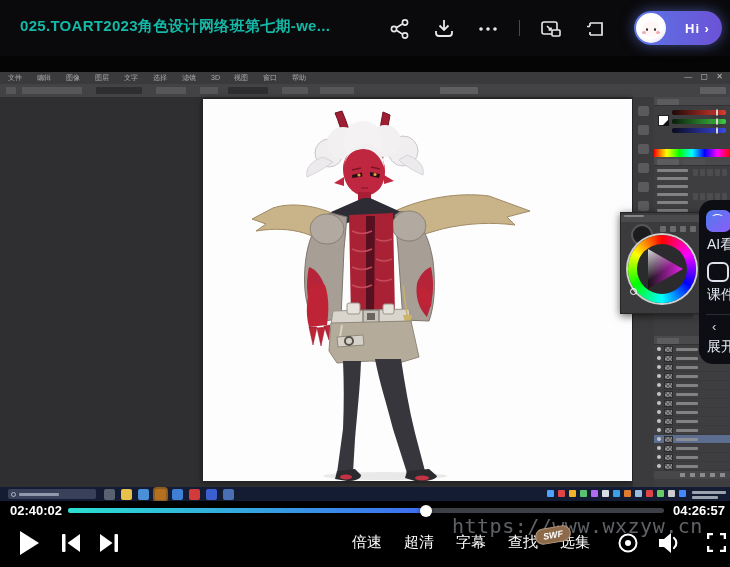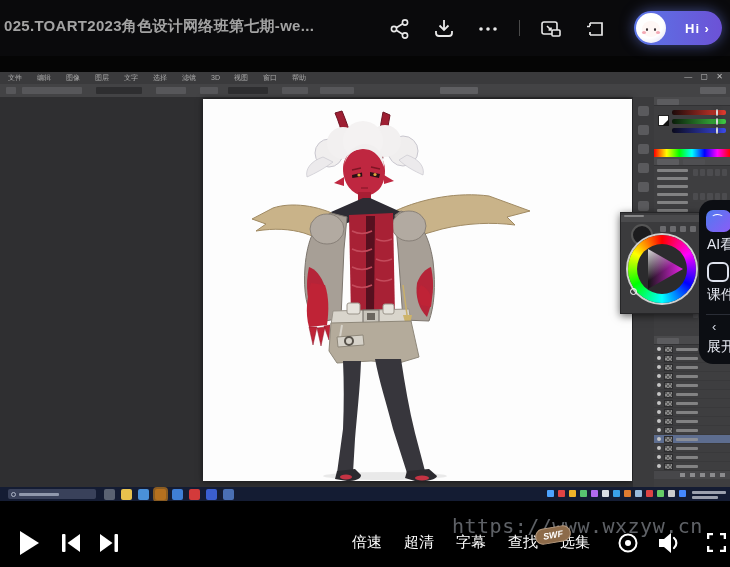--- a/index.html
+++ b/index.html
@@ -2,21 +2,21 @@
 <html style="--progress-start: #2adfd0; --progress-end: #3f6cf3; --pill-start: #5a75e6; --pill-end: #6c52d6; --taskbar-bg: #141c33;"><head>
 <meta charset="utf-8">
 <style>
   * { margin:0; padding:0; box-sizing:border-box; }
   html,body { background:#000; }
   body { font-family:"Liberation Sans","DejaVu Sans",sans-serif; }
   .stage { position:relative; width:730px; height:567px; background:#000; overflow:hidden; }
 
   
   .topbar { position:absolute; left:0; top:0; width:730px; height:56px; background:#0a0a0c; z-index:40; }
-  .title { position:absolute; left:4px; top:17px; color:#a3a3a3; font-size:15px; font-weight:bold; letter-spacing:.3px; white-space:nowrap; }
+  .title { position:absolute; left:20px; top:17px; color:#14b8a6; font-size:15px; font-weight:bold; letter-spacing:.3px; white-space:nowrap; }
   .tb-icon { position:absolute; top:18px; width:22px; height:22px; color:#e8e8e8; cursor:pointer; }
   .tb-icon svg { width:100%; height:100%; }
   .tb-divider { position:absolute; top:20px; width:1px; height:16px; background:#4a4a4a; }
   .pill { position:absolute; right:8px; top:11px; width:88px; height:34px; border-radius:17px;
           background:linear-gradient(90deg,var(--pill-start,#5a75e6),var(--pill-end,#6c52d6));
           display:flex; align-items:center; cursor:pointer; box-shadow:0 0 14px rgba(110,130,240,.55); }
   .avatar { width:30px; height:30px; border-radius:50%; margin-left:2px; position:relative;
             background:radial-gradient(circle at 40% 35%, #ffffff 0 55%, #dcd8f0 100%); overflow:hidden; }
   .avatar .face { position:absolute; left:6px; top:8px; width:18px; height:16px; border-radius:50%; background:#fff7f5; }
   .avatar .eye { position:absolute; width:2px; height:3px; border-radius:50%; background:#3a3034; top:15px; }
@@ -525,20 +525,28 @@
           <i style="background: rgb(204, 204, 204);"></i>
           <i style="background: rgb(68, 136, 255);"></i>
         </div>
       <div class="wclock">
           <div class="bl"></div>
           <div class="bl" style="width:26px;"></div>
         </div>
     </div>
   </div>
 
+  <div class="progress-row">
+    <div class="time t-cur">02:40:02</div>
+    <div class="track">
+      <div class="fill" style="width: 60%;"></div>
+      <div class="knob" style="left: calc(60% - 6px);"></div>
+    </div>
+    <div class="time t-tot">04:26:57</div>
+  </div>
 
   <div class="controls">
     <div class="c-icon" style="left:20px;top:12px;">
       <svg width="20" height="24" viewBox="0 0 20 24" fill="#fff">
           <polygon points="0,0 0,24 19,12"></polygon>
         </svg>
     </div>
     <div class="c-icon" style="left:62px;top:15px;">
       <svg width="19" height="18" viewBox="0 0 19 18" fill="#fff">
           <rect x="0" y="0" width="3.5" height="18" rx="1"></rect>

